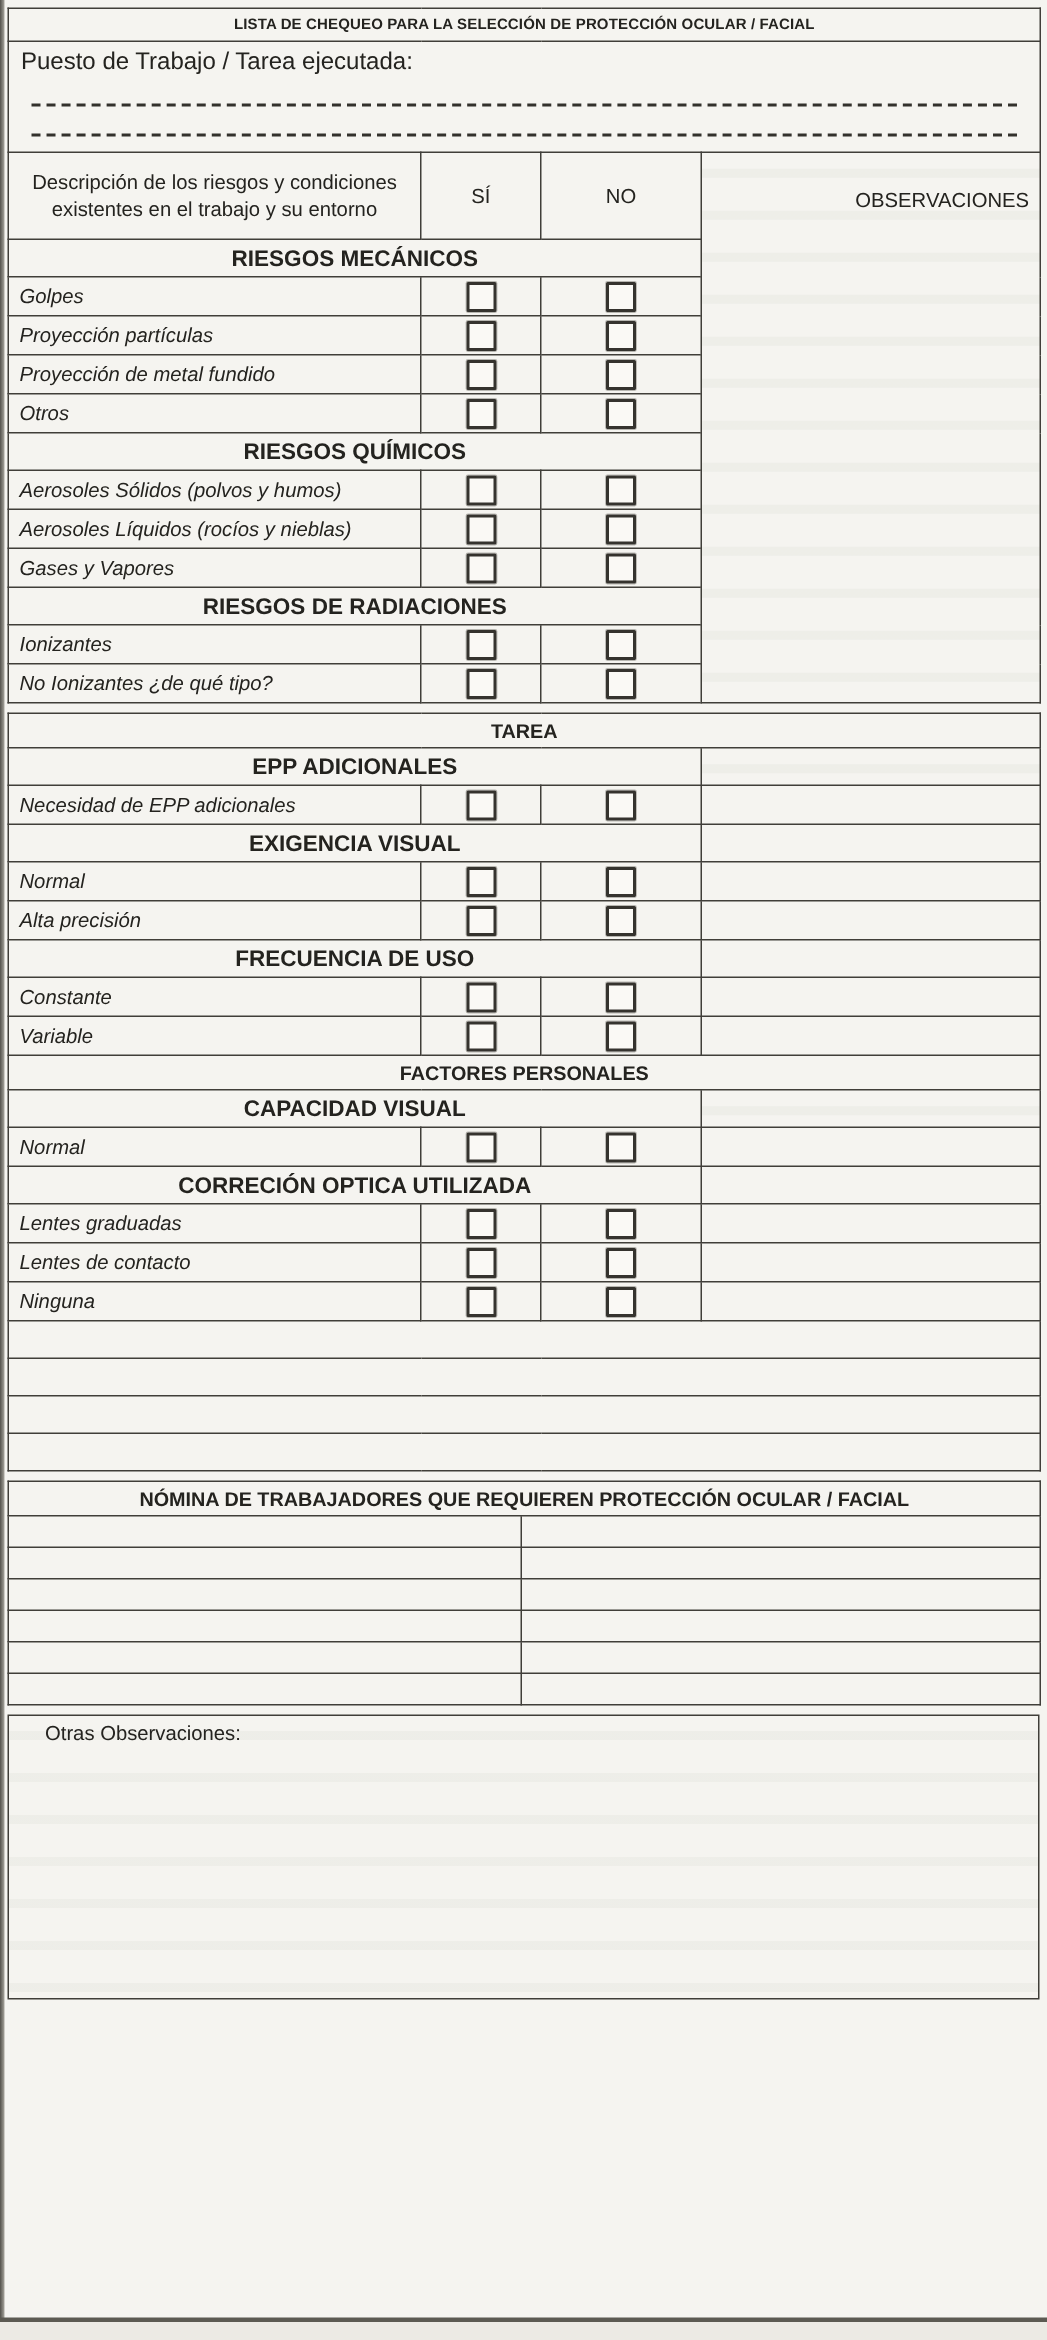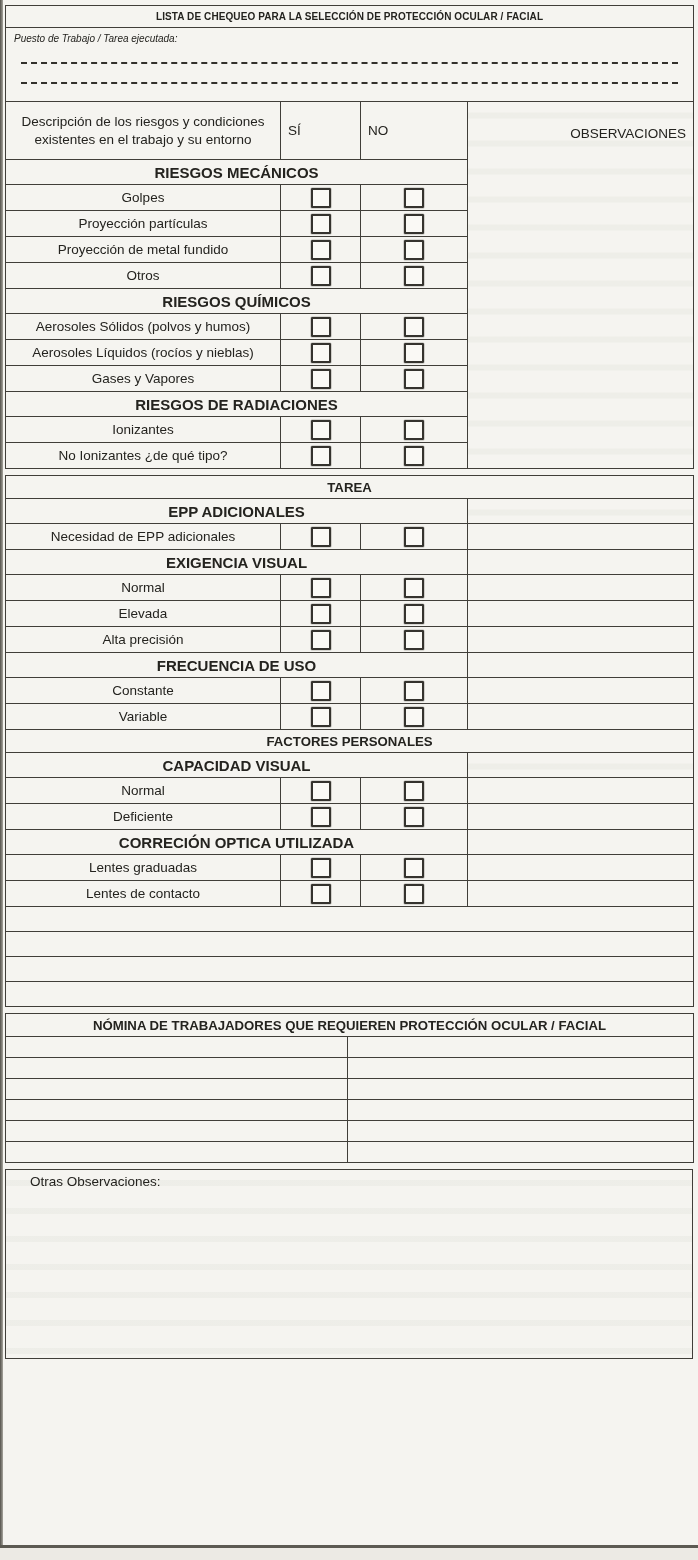--- a/index.html
+++ b/index.html
@@ -16,32 +16,32 @@
   .scan-bottom-strip{position:absolute;left:0;top:1548px;width:698px;height:12px;background:#eceae4;}
 
   .sheet{position:absolute;left:5px;top:5px;width:688px;}
   table{border-collapse:collapse;table-layout:fixed;width:688px;}
   td{border:1.6px solid #403e39;padding:1px 7px;font-size:13.5px;
      vertical-align:middle;box-sizing:border-box;overflow:hidden;}
   .blk{margin-bottom:6px;}
 
   .title-cell{height:22px;text-align:center;font-weight:bold;font-size:10px;letter-spacing:.1px;}
   .puesto-cell{height:74px;vertical-align:top;padding-top:5px;}
-  .puesto-label{font-size:10px;margin-left:1px;font-style:italic;}
+  .puesto-label{font-size:16px;margin-left:1px;}
   .dash{border-top:2.6px dashed #33312c;height:0;margin:18px 8px 0 8px;}
 
   .hdr td{height:58px;}
   .hdr-desc{text-align:center;line-height:1.3;}
-  .hdr-c{text-align:left;}
+  .hdr-c{text-align:center;}
   .obs-tall{vertical-align:top;text-align:right;padding-top:24px;}
 
   .sec td{height:25px;text-align:center;font-weight:bold;font-size:15px;}
   .wide td{height:23px;text-align:center;font-weight:bold;font-size:13.2px;}
   .r td{height:26px;}
-  .lbl{text-align:center;}
+  .lbl{text-align:left;font-style:italic;}
   .cbc{text-align:center;}
   .blank{}
   .empty td{height:25px;}
 
   .cb{display:inline-block;width:20px;height:20px;box-sizing:border-box;
       border:2.2px solid #35332e;background:rgba(253,253,250,.55);
       border-radius:1px;box-shadow:0 0 0 .6px rgba(70,66,58,.35);vertical-align:middle;}
 
   .nomina .nrow td{height:21px;}
 
@@ -180,26 +180,20 @@
       <td colspan="3">EXIGENCIA VISUAL</td>
       <td class="blank"></td>
     </tr>
     <tr class="r">
       <td class="lbl">Normal</td>
       <td class="cbc"><span class="cb"></span></td>
       <td class="cbc"><span class="cb"></span></td>
       <td class="blank"></td>
     </tr>
     <tr class="r">
-      <td class="lbl">Elevada</td>
-      <td class="cbc"><span class="cb"></span></td>
-      <td class="cbc"><span class="cb"></span></td>
-      <td class="blank"></td>
-    </tr>
-    <tr class="r">
       <td class="lbl">Alta precisión</td>
       <td class="cbc"><span class="cb"></span></td>
       <td class="cbc"><span class="cb"></span></td>
       <td class="blank"></td>
     </tr>
 
     <tr class="sec">
       <td colspan="3">FRECUENCIA DE USO</td>
       <td class="blank"></td>
     </tr>
@@ -223,39 +217,39 @@
     <tr class="sec">
       <td colspan="3">CAPACIDAD VISUAL</td>
       <td class="blank ghost"></td>
     </tr>
     <tr class="r">
       <td class="lbl">Normal</td>
       <td class="cbc"><span class="cb"></span></td>
       <td class="cbc"><span class="cb"></span></td>
       <td class="blank"></td>
     </tr>
-    <tr class="r">
-      <td class="lbl">Deficiente</td>
-      <td class="cbc"><span class="cb"></span></td>
-      <td class="cbc"><span class="cb"></span></td>
-      <td class="blank"></td>
-    </tr>
 
     <tr class="sec">
       <td colspan="3">CORRECIÓN OPTICA UTILIZADA</td>
       <td class="blank"></td>
     </tr>
     <tr class="r">
       <td class="lbl">Lentes graduadas</td>
       <td class="cbc"><span class="cb"></span></td>
       <td class="cbc"><span class="cb"></span></td>
       <td class="blank"></td>
     </tr>
     <tr class="r">
       <td class="lbl">Lentes de contacto</td>
+      <td class="cbc"><span class="cb"></span></td>
+      <td class="cbc"><span class="cb"></span></td>
+      <td class="blank"></td>
+    </tr>
+    <tr class="r">
+      <td class="lbl">Ninguna</td>
       <td class="cbc"><span class="cb"></span></td>
       <td class="cbc"><span class="cb"></span></td>
       <td class="blank"></td>
     </tr>
 
     <tr class="empty">
           <td colspan="4"></td>
         </tr>
     <tr class="empty">
           <td colspan="4"></td>

